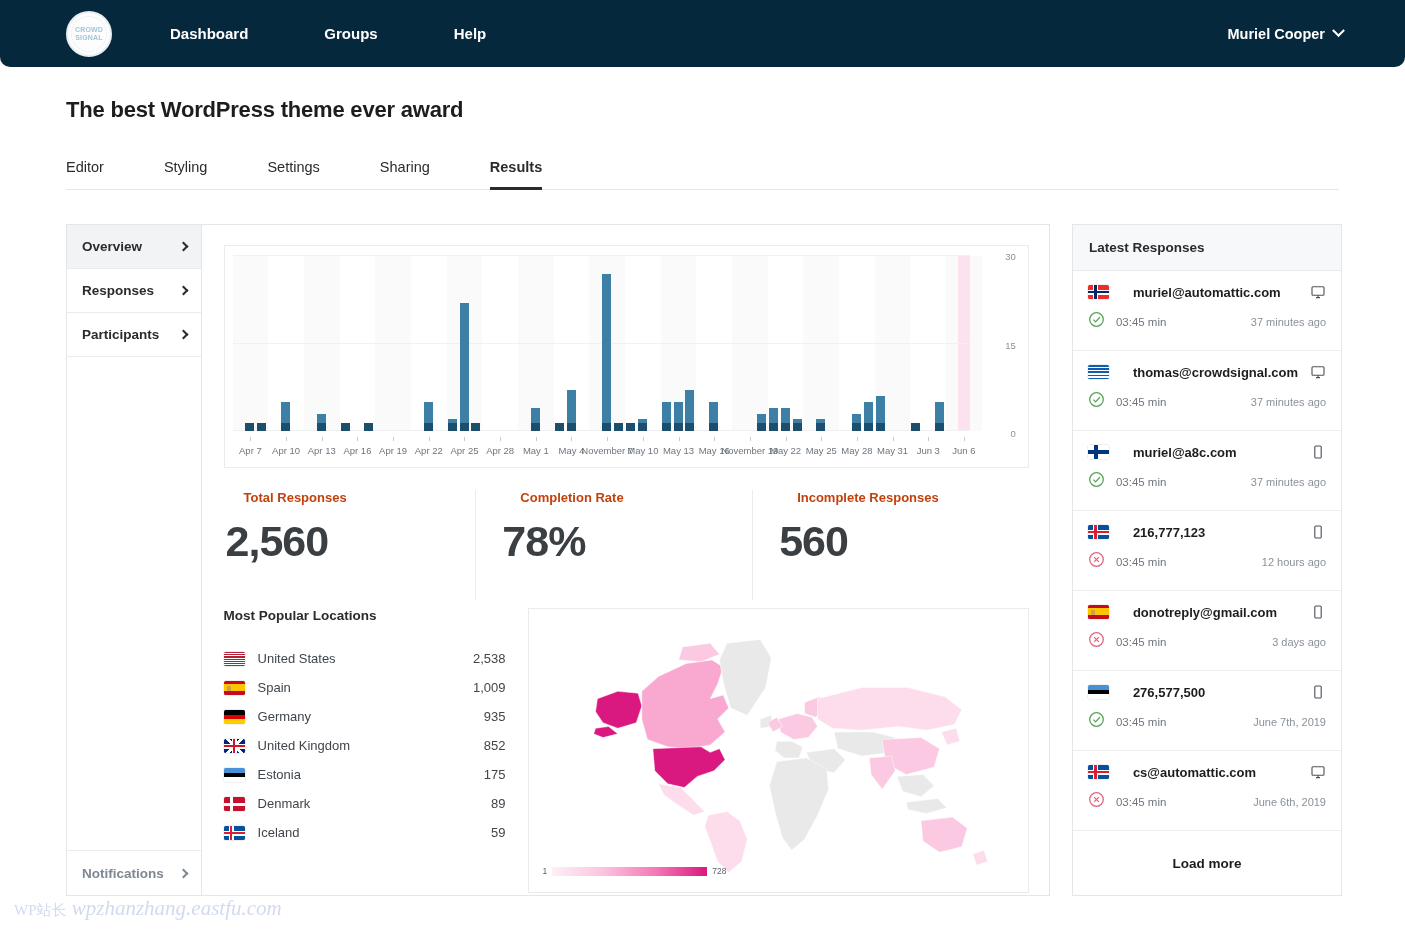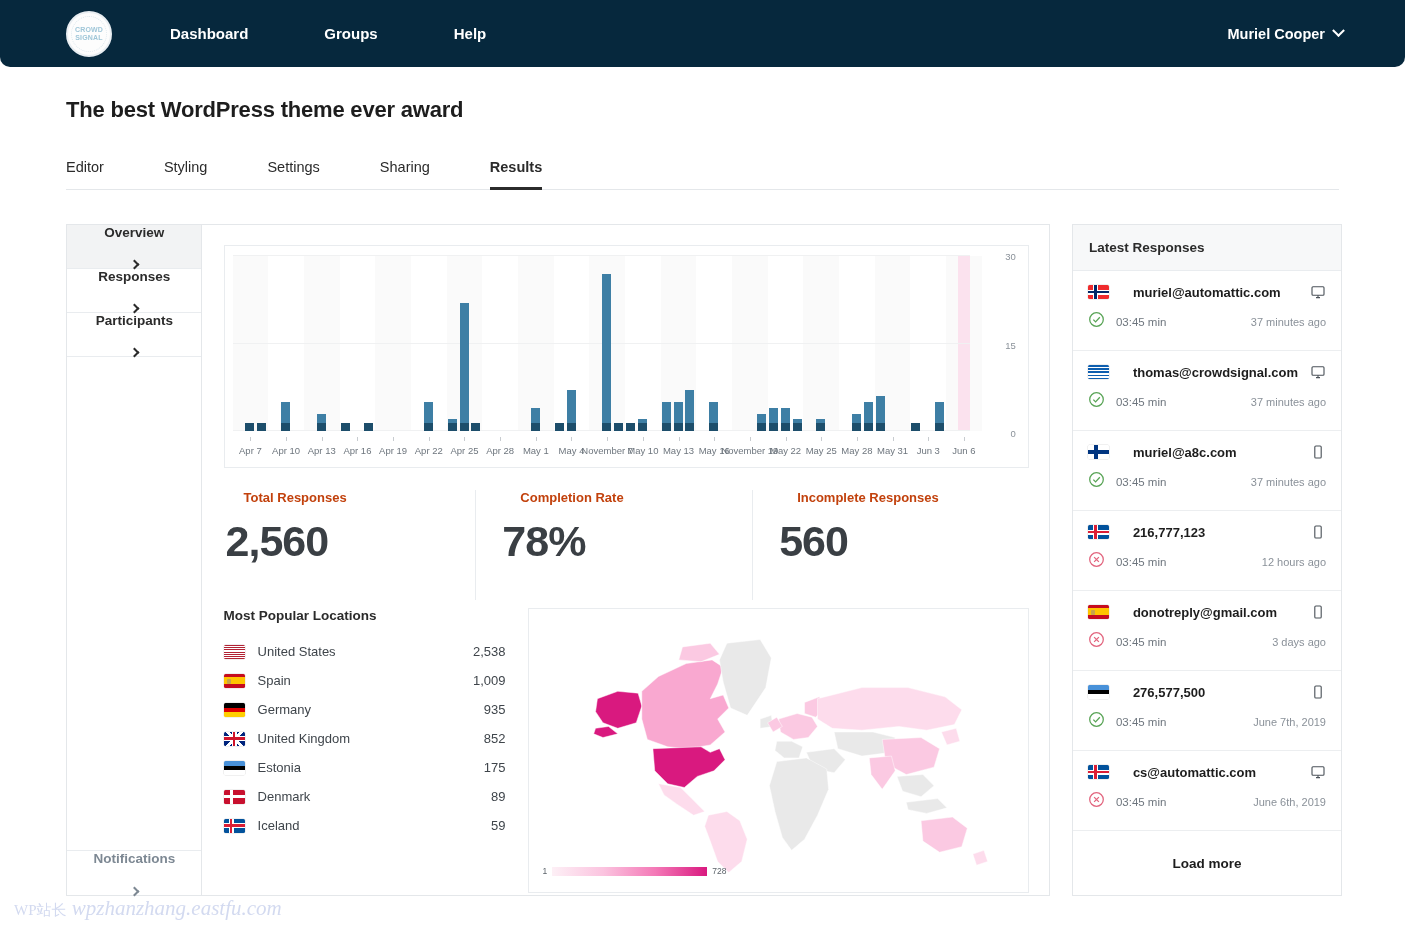--- a/index.html
+++ b/index.html
@@ -78,21 +78,21 @@
 
   
   .side {
     width: 137px; background: #ffffff;
     border: 1px solid #e4e7ea; border-right: none;
     display: flex; flex-direction: column;
   }
   .side-item {
     height: 44px; display: flex; align-items: center; justify-content: space-between;
     padding: 0 14px 0 15px; font-size: 13.5px; font-weight: bold; color: #2b2b2b;
-    border-bottom: 1px solid #e9ecef; cursor: pointer; flex-direction: column;
+    border-bottom: 1px solid #e9ecef; cursor: pointer;
   }
   .side-item.active { background: #f2f3f4; }
   .side-spacer { flex: 1; border-bottom: 1px solid #e9ecef; }
   .side-item.bottom { border-bottom: none; color: #7d8893; }
   .chev-right {
     width: 7px; height: 7px; border-right: 2px solid #2b2b2b;
     border-top: 2px solid #2b2b2b; transform: rotate(45deg);
     flex: none;
   }
   .side-item.bottom .chev-right { border-color: #7d8893; }
@@ -140,21 +140,21 @@
   .stat-value {
     font-size: 43px; font-weight: bold; color: #3a3f44; margin-top: 12px;
     letter-spacing: -1px;
   }
 
   
   .lower { display: flex; margin-top: 8px; }
   .locations { width: 282px; }
   .loc-title { font-size: 13.5px; font-weight: bold; color: #2b2b2b; margin-bottom: 14px; }
   .loc-row {
-    display: flex; align-items: center; height: 29px; font-size: 13px; color: #3f454b;
+    display: flex; align-items: flex-end; height: 29px; font-size: 13px; color: #3f454b;
   }
   .flag {
     width: 21px; height: 14px; margin-right: 13px; flex: none;
     border-radius: 1.5px; overflow: hidden; position: relative;
     box-shadow: 0 0 0 .5px rgba(0,0,0,.12);
   }
   .loc-name { flex: 1; }
   .loc-count { color: #3f454b; }
 
   .mapcard {

